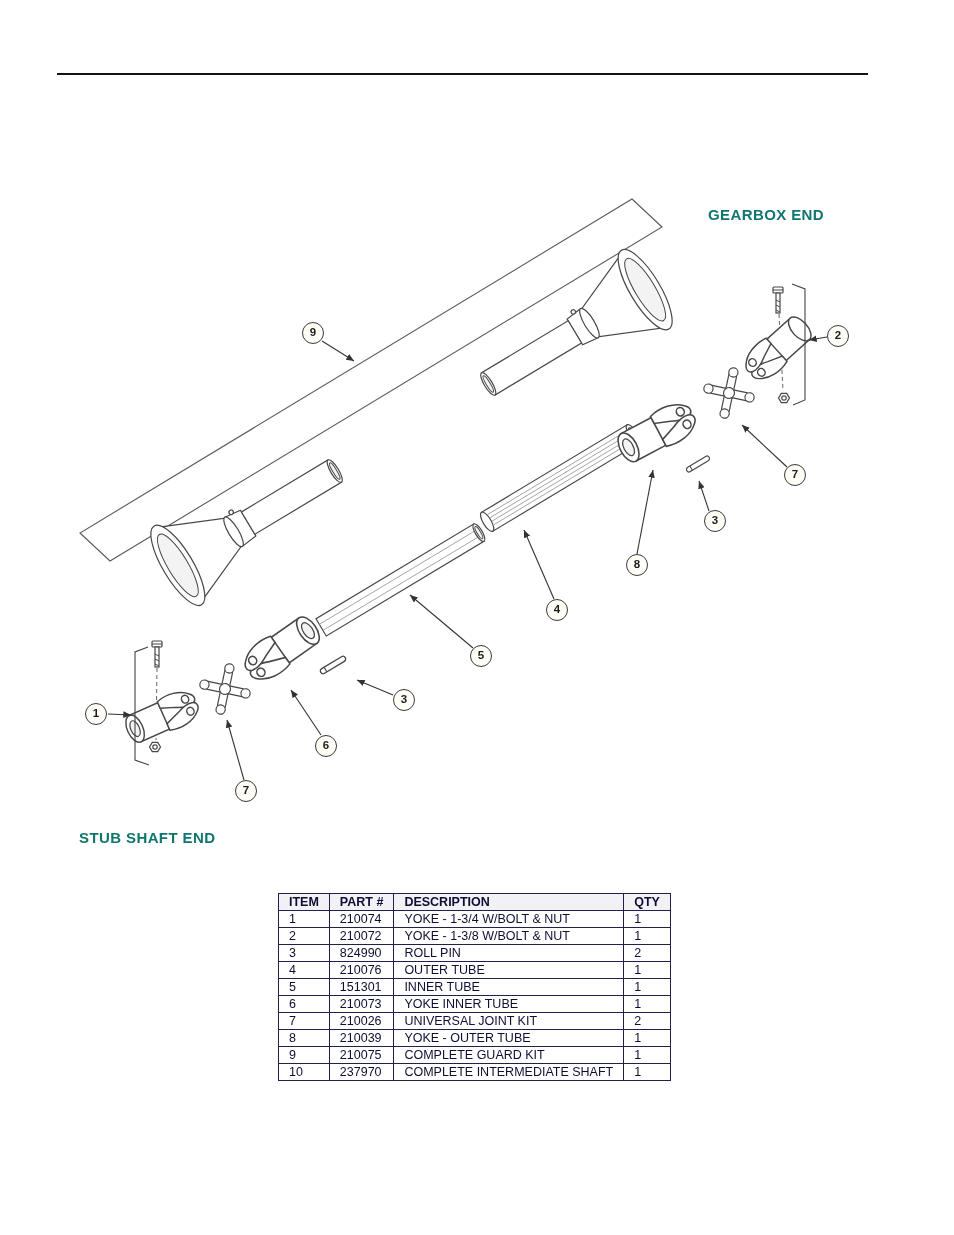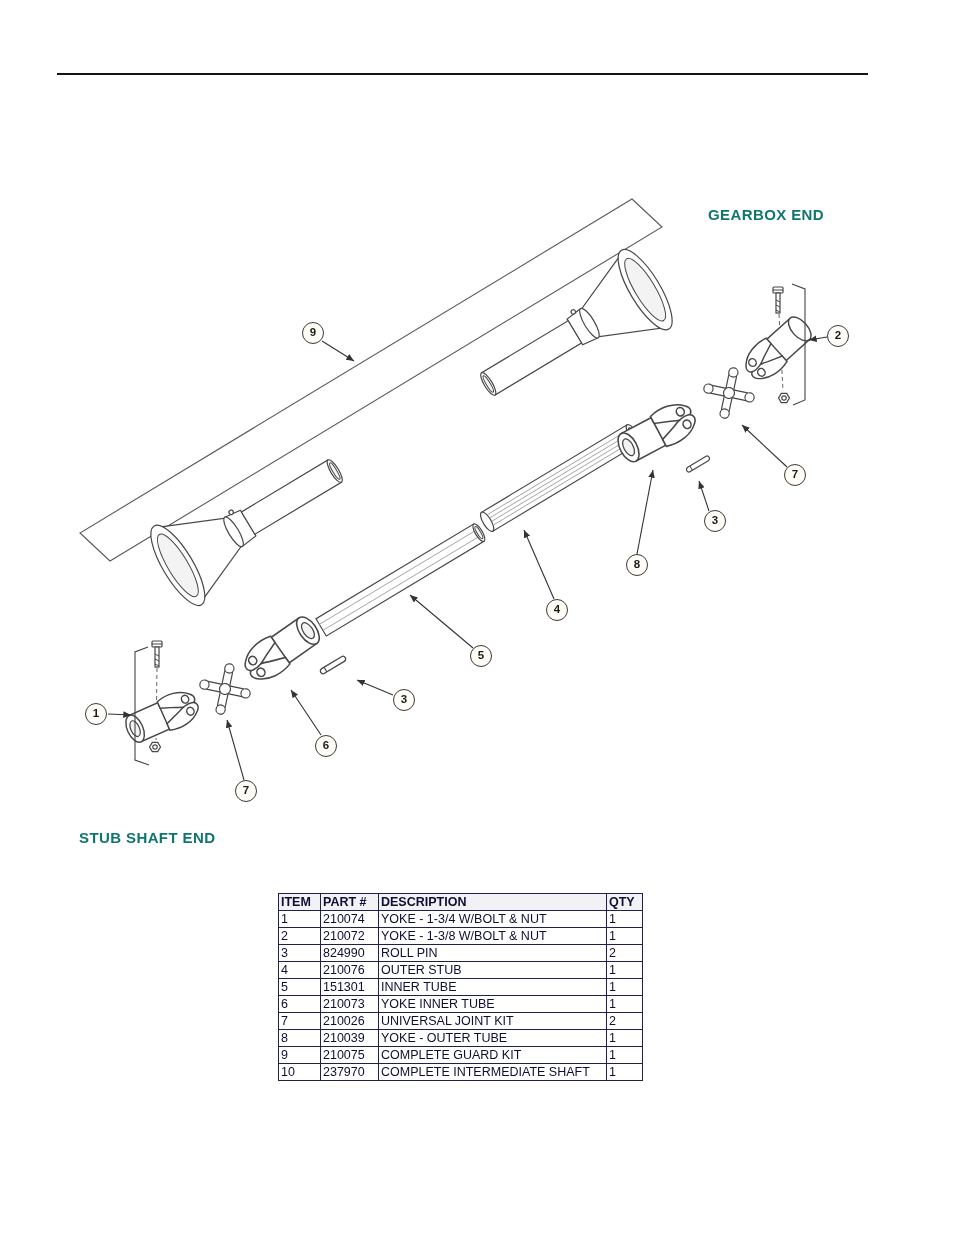--- a/index.html
+++ b/index.html
@@ -17,21 +17,21 @@
   .callout {
     position:absolute; width:22px; height:22px; box-sizing:border-box;
     border:1.5px solid #3a3a3a; border-radius:50%; background:#fffdf6;
     font-size:11.5px; font-weight:bold; text-align:center; line-height:19px; color:#1c1c1c;
   }
   table.parts {
     position:absolute; left:278px; top:893px; border-collapse:collapse;
     font-size:12.5px; color:#0e0e34; table-layout:fixed;
   }
   table.parts th, table.parts td {
-    border:1px solid #20204c; padding:0 2px; height:16px; line-height:16px;
+    border:1px solid #20204c; padding:0 10px; height:16px; line-height:16px;
     white-space:nowrap; overflow:hidden; text-align:left;margin-left:32px;
   }
   table.parts th { font-weight:bold; background:#f1f1f6; }
   .c-qty { text-align:left; }
 
   
   .part  { fill:#ffffff; stroke:#474747; stroke-width:1.2; }
   .partI { fill:#f3f3f3; stroke:#474747; stroke-width:1;   }
   .ln    { stroke:#474747; stroke-width:1; fill:none; }
   .lnl   { stroke:#9a9a9a; stroke-width:0.8; fill:none; }
@@ -260,21 +260,21 @@
       </tr>
       <tr>
         <td>3</td>
         <td>824990</td>
         <td>ROLL PIN</td>
         <td class="c-qty">2</td>
       </tr>
       <tr>
         <td>4</td>
         <td>210076</td>
-        <td>OUTER STUB</td>
+        <td>OUTER TUBE</td>
         <td class="c-qty">1</td>
       </tr>
       <tr>
         <td>5</td>
         <td>151301</td>
         <td>INNER TUBE</td>
         <td class="c-qty">1</td>
       </tr>
       <tr>
         <td>6</td>

